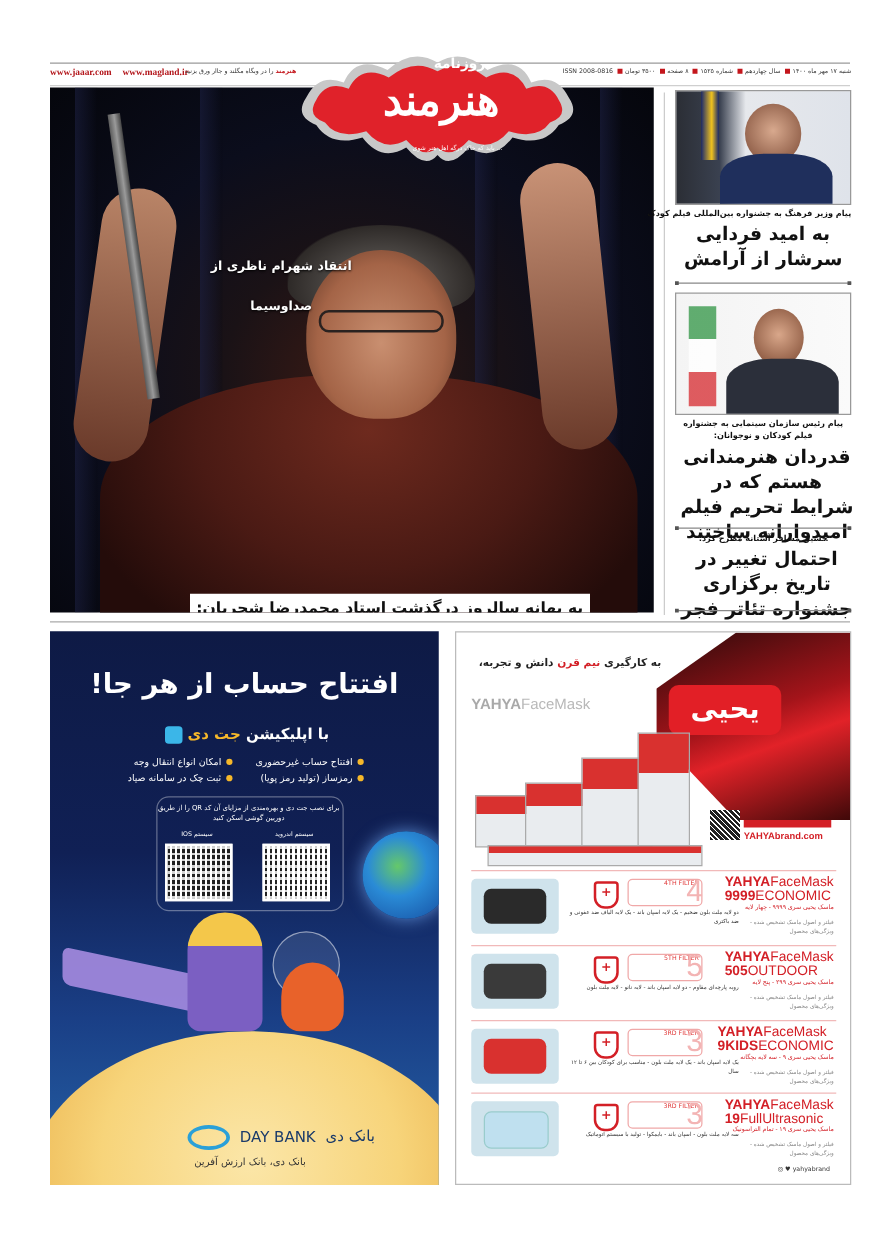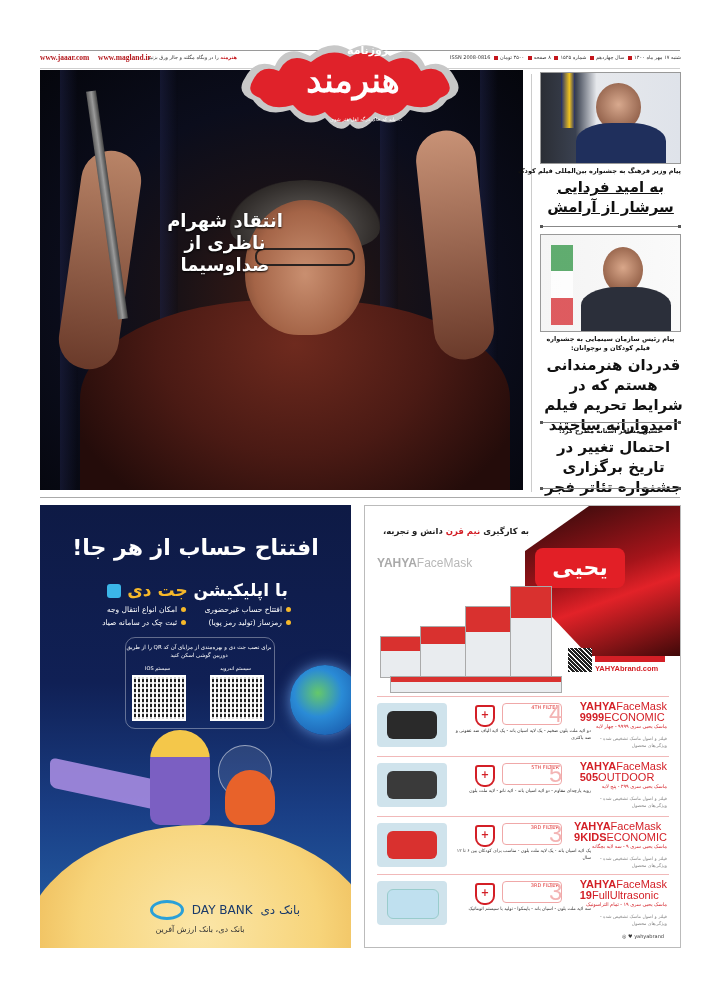--- a/index.html
+++ b/index.html
@@ -17,39 +17,39 @@
   .hero{position:absolute;left:40px;top:70px;width:483px;height:420px;background:radial-gradient(ellipse at 50% 55%,#3a1a14 0%,#1a1216 30%,#0b0d1c 60%,#05060c 100%);overflow:hidden;}
   .curtain{position:absolute;top:0;bottom:0;width:18px;background:linear-gradient(90deg,rgba(30,34,70,.55),rgba(5,6,14,.2));}
   .face{position:absolute;left:205px;top:130px;width:120px;height:135px;border-radius:50% 50% 45% 45%;background:radial-gradient(ellipse at 50% 55%,#c98f70 0%,#a46447 60%,#5a3222 100%);}
   .hair{position:absolute;left:190px;top:110px;width:150px;height:70px;border-radius:50% 50% 30% 30%;background:radial-gradient(ellipse at 50% 70%,#6e6a66,#2e2a28 70%,transparent 72%);}
   .glasses{position:absolute;left:215px;top:178px;width:100px;height:18px;border:2px solid #2a2220;border-radius:8px;box-sizing:border-box;}
   .robe{position:absolute;left:40px;top:230px;width:430px;height:220px;border-radius:45% 45% 0 0;background:radial-gradient(ellipse at 50% 20%,#6e2a1e 0%,#4a1a14 45%,#240c0a 80%);}
   .arm-l{position:absolute;left:30px;top:80px;width:60px;height:220px;border-radius:30px;background:linear-gradient(180deg,#b98467,#6a3a2a);transform:rotate(8deg);}
   .arm-r{position:absolute;left:385px;top:60px;width:60px;height:230px;border-radius:30px;background:linear-gradient(180deg,#c89276,#6a3a2a);transform:rotate(-6deg);}
   .stick{position:absolute;left:62px;top:20px;width:10px;height:230px;background:linear-gradient(90deg,#5b5b5b,#9a9a9a,#444);transform:rotate(-8deg);}
   .hl{position:absolute;color:#fff;font-family:"DejaVu Sans",sans-serif;font-weight:bold;direction:rtl;text-align:center;text-shadow:0 1px 2px #000;}
-  .hl1{left:120px;top:140px;width:130px;font-size:18px;line-height:22px;}
+  .hl1{left:120px;top:128px;width:130px;font-size:10px;line-height:32px;}
   .hl2{left:290px;top:320px;width:190px;font-size:14.5px;line-height:20px;}
   .kicker{position:absolute;left:112px;top:405px;height:22px;padding:0 5px;background:#fff;color:#111;font-size:12.5px;font-weight:bold;line-height:22px;direction:rtl;white-space:nowrap;}
   
   .logo{position:absolute;left:235px;top:38px;width:230px;height:100px;}
   
   .rcol-line{position:absolute;left:531px;top:74px;width:1px;height:418px;background:#ccc;}
   .rphoto1{position:absolute;left:540px;top:72px;width:141px;height:92px;background:linear-gradient(90deg,#2b2e35 0%,#3a4150 25%,#e6e8ec 40%,#dfe3ea 100%);overflow:hidden;border:1px solid #999;box-sizing:border-box;}
   .rphoto2{position:absolute;left:540px;top:234px;width:141px;height:98px;background:linear-gradient(90deg,#f4f4f4 0%,#fafafa 100%);overflow:hidden;border:1px solid #999;box-sizing:border-box;}
   .kick-s{position:absolute;font-size:6.5px;font-weight:bold;direction:rtl;text-align:center;color:#111;white-space:nowrap;}
   .rhl{position:absolute;font-size:15px;font-weight:bold;direction:rtl;text-align:center;line-height:20px;color:#111;}
   .sep{position:absolute;left:540px;width:141px;height:1px;background:#888;}
   .sep::before,.sep::after{content:"";position:absolute;top:-1.5px;width:3px;height:3px;background:#555;}
   .sep::before{left:0}.sep::after{right:0}
   .hrule{position:absolute;left:40px;top:497px;width:640px;height:1px;background:#aaa;}
   
   .bank{position:absolute;left:40px;top:505px;width:311px;height:443px;background:linear-gradient(180deg,#0e1a45 0%,#102055 40%,#1a3f86 70%,#2563a8 100%);overflow:hidden;}
   .bank .title{position:absolute;left:0;top:30px;width:311px;text-align:center;color:#fff;font-size:22px;font-weight:bold;direction:rtl;}
-  .bank .sub{position:absolute;left:0;top:75px;width:311px;text-align:center;color:#fff;font-size:17px;font-weight:bold;direction:rtl;}
+  .bank .sub{position:absolute;left:0;top:75px;width:311px;text-align:center;color:#fff;font-size:12px;font-weight:bold;direction:rtl;}
   .bank .sub b{color:#f6b82a;}
   .appicon{display:inline-block;width:14px;height:14px;border-radius:3px;background:#3bb6e8;vertical-align:middle;margin-left:4px;}
   .feat{position:absolute;color:#fff;font-size:7.5px;direction:rtl;white-space:nowrap;}
   .feat::before{content:"";display:inline-block;width:5px;height:5px;border-radius:50%;background:#f6b82a;margin-left:4px;vertical-align:middle;}
   .qrbox{position:absolute;left:85px;top:132px;width:148px;height:90px;border:1px solid rgba(255,255,255,.35);border-radius:10px;}
   .qrtext{position:absolute;left:85px;top:138px;width:148px;text-align:center;color:#fff;font-size:5.5px;direction:rtl;line-height:8px;}
   .qrlabel{position:absolute;color:#fff;font-size:5px;direction:rtl;}
   .qr{position:absolute;width:50px;height:42px;background:
      repeating-linear-gradient(90deg,#222 0 2px,#fff 2px 4px),
      #fff;border:2px solid #fff;}
@@ -115,41 +115,42 @@
   <div class="curtain" style="left:340px"></div>
   <div class="curtain" style="left:440px"></div>
   <div class="robe"></div>
   <div class="arm-l"></div>
   <div class="arm-r"></div>
   <div class="stick"></div>
   <div class="hair"></div>
   <div class="face"></div>
   <div class="glasses"></div>
   <div class="hl hl1">انتقاد شهرام ناظری از صداوسیما</div>
+  <div class="kicker">به بهانه سالروز درگذشت استاد محمدرضا شجریان:</div>
 
 </div>
 
 <div class="logo">
   <svg width="230" height="100" viewBox="0 0 230 100">
     <path d="M10 40 Q20 20 40 28 Q50 5 75 18 Q95 0 115 12 Q135 0 155 18 Q180 5 190 28 Q210 20 220 40 Q230 55 212 62 Q200 80 175 72 Q160 92 140 80 Q125 98 115 86 Q105 98 90 80 Q70 92 55 72 Q30 80 18 62 Q0 55 10 40 Z" fill="#c8c8c8"></path>
     <path d="M18 42 Q26 26 44 33 Q54 13 76 24 Q96 8 115 19 Q134 8 154 24 Q176 13 186 33 Q204 26 212 42 Q220 55 205 60 Q195 74 172 67 Q158 84 140 74 Q126 90 115 80 Q104 90 90 74 Q72 84 58 67 Q35 74 25 60 Q10 55 18 42 Z" fill="#e0222a"></path>
   </svg>
   <div class="abs" style="left:112px;top:6px;color:#fff;font-size:11px;font-weight:bold;direction:rtl;">روزنامه</div>
   <div class="abs" style="left:58px;top:22px;width:120px;text-align:center;color:#fff;font-family:'DejaVu Serif',serif;font-size:34px;font-weight:bold;direction:rtl;">هنرمند</div>
   <div class="abs" style="left:95px;top:78px;color:#fff;font-size:5px;direction:rtl;white-space:nowrap;">... باید که خاک درگه اهل هنر شوی</div>
 </div>
 
 <div class="rcol-line"></div>
 <div class="rphoto1">
   <div class="abs" style="left:20px;top:0;width:14px;height:55px;background:linear-gradient(90deg,#1c2a6a,#f0c21e 60%,#1c2a6a);"></div>
   <div class="abs" style="left:55px;top:10px;width:45px;height:48px;border-radius:50%;background:radial-gradient(circle at 50% 45%,#d8a98e,#8b5a44 80%);"></div>
   <div class="abs" style="left:35px;top:50px;width:90px;height:45px;border-radius:40% 40% 0 0;background:#1f2f5c;"></div>
 </div>
 <div class="kick-s" style="left:540px;top:167px;width:141px;">پیام وزیر فرهنگ به جشنواره بین‌المللی فیلم کودک</div>
-<div class="rhl" style="left:540px;top:177px;width:141px;text-decoration:underline;">به امید فردایی سرشار از آرامش</div>
+<div class="rhl" style="left:540px;top:177px;width:141px;">به امید فردایی سرشار از آرامش</div>
 <div class="sep" style="top:226px;"></div>
 
 <div class="rphoto2">
   <div class="abs" style="left:10px;top:10px;width:22px;height:80px;background:linear-gradient(180deg,#3b9a4e 0 33%,#fff 33% 66%,#d8353a 66%);opacity:.8;"></div>
   <div class="abs" style="left:62px;top:12px;width:40px;height:46px;border-radius:50%;background:radial-gradient(circle at 50% 45%,#d9a78a,#8b5840 80%);"></div>
   <div class="abs" style="left:40px;top:52px;width:90px;height:46px;border-radius:40% 40% 0 0;background:#2b2f3a;"></div>
 </div>
 <div class="kick-s" style="left:540px;top:335px;width:141px;">
     <span style="white-space:normal;display:block;line-height:9px;">پیام رئیس سازمان سینمایی به جشنواره فیلم کودکان و نوجوانان:</span>
   </div>

